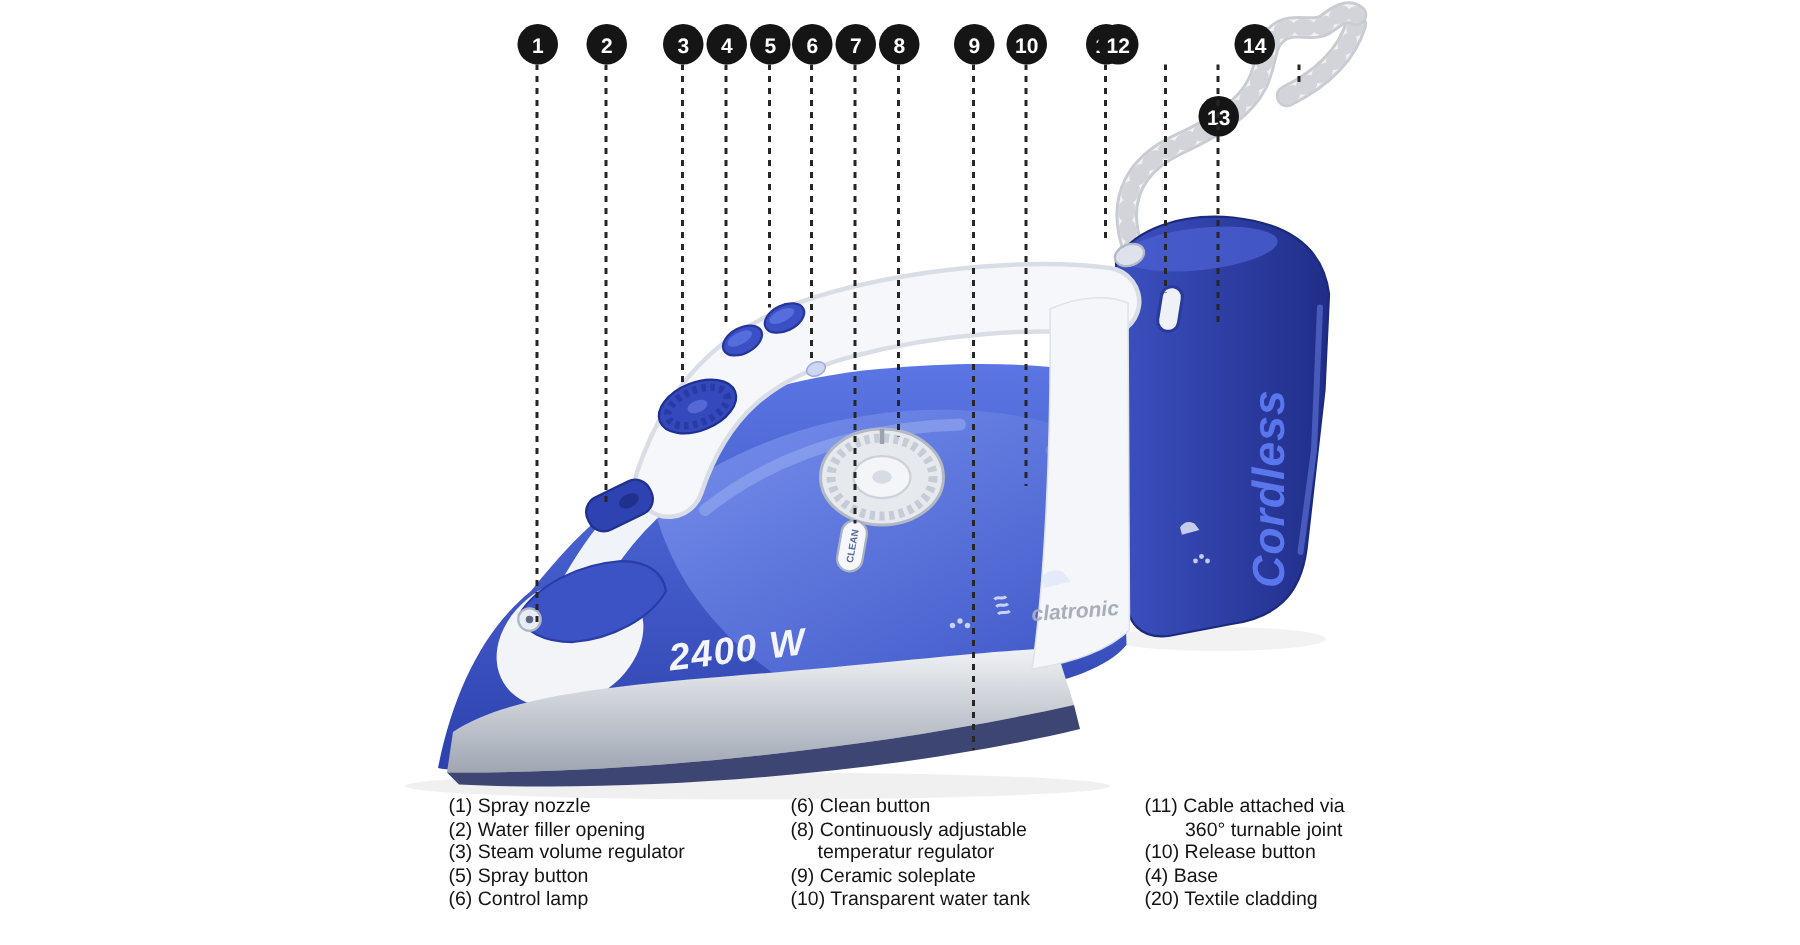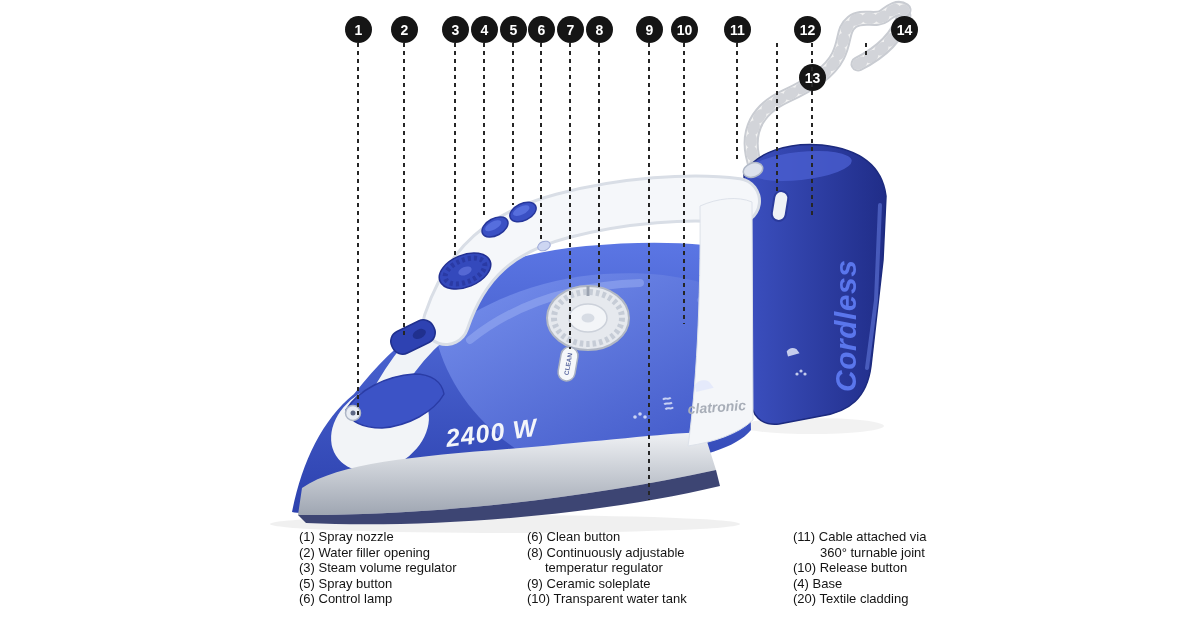--- a/index.html
+++ b/index.html
@@ -8,21 +8,21 @@
   #iron-svg{position:absolute;left:0;top:0;z-index:1;}
   #callouts{position:absolute;left:0;top:0;width:100%;height:100%;z-index:2;pointer-events:none;}
   .co-dot{position:absolute;top:16px;width:27px;height:27px;border-radius:50%;background:#151515;
           color:#fff;font-size:14px;font-weight:bold;display:flex;align-items:center;justify-content:center;}
   .co-line{position:absolute;width:2px;
            background:repeating-linear-gradient(to bottom,#262626 0 4px,transparent 4px 8px);}
   #legend{position:absolute;left:0;top:529px;width:100%;height:100px;z-index:3;padding-left:48px;}
   .legend-col{position:absolute;top:0;color:#141414;font-size:13px;line-height:15.6px;}
   .legend-col.col1{left:299px;width:215px;}
   .legend-col.col2{left:527px;width:225px;}
-  .legend-col.col3{left:793px;width:210px;}
+  .legend-col.col3{left:763px;width:210px;}
   .legend-line.indent{padding-left:18px;}
   .legend-col.col3 .legend-line.indent{padding-left:27px;}
 </style>
 </head>
 <body>
 
 <div id="canvas">
 
   <svg id="iron-svg" width="1200" height="630" viewBox="0 0 1200 630">
     <defs>
@@ -167,25 +167,25 @@
       <div class="co-dot" style="left: 557px;">7</div>
       <div class="co-line" style="left: 569px; top: 43px; height: 306px;"></div>
       <div class="co-dot" style="left: 586px;">8</div>
       <div class="co-line" style="left: 598px; top: 43px; height: 248px;"></div>
       <div class="co-dot" style="left: 636px;">9</div>
       <div class="co-line" style="left: 648px; top: 43px; height: 457px;"></div>
       <div class="co-dot" style="left: 671px;">10</div>
       <div class="co-line" style="left: 683px; top: 43px; height: 281px;"></div>
       <div class="co-dot" style="left: 724px;">11</div>
       <div class="co-line" style="left: 736px; top: 43px; height: 117px;"></div>
-      <div class="co-dot" style="left: 794px;">12</div>
+      <div class="co-dot" style="left: 732px;">12</div>
       <div class="co-line" style="left: 776px; top: 43px; height: 152px;"></div>
       <div class="co-dot" style="left: 799px; margin-top: 48px;">13</div>
       <div class="co-line" style="left: 811px; top: 43px; height: 172px;"></div>
-      <div class="co-dot" style="left: 891px; text-align: right;">14</div>
+      <div class="co-dot" style="left: 823px; text-align: right;">14</div>
       <div class="co-line" style="left: 865px; top: 43px; height: 15px;"></div>
     </div>
 
   <div id="legend">
       <div class="legend-col col1">
         <div class="legend-line">(1) Spray nozzle</div>
         <div class="legend-line">(2) Water filler opening</div>
         <div class="legend-line">(3) Steam volume regulator</div>
         <div class="legend-line">(5) Spray button</div>
         <div class="legend-line">(6) Control lamp</div>

